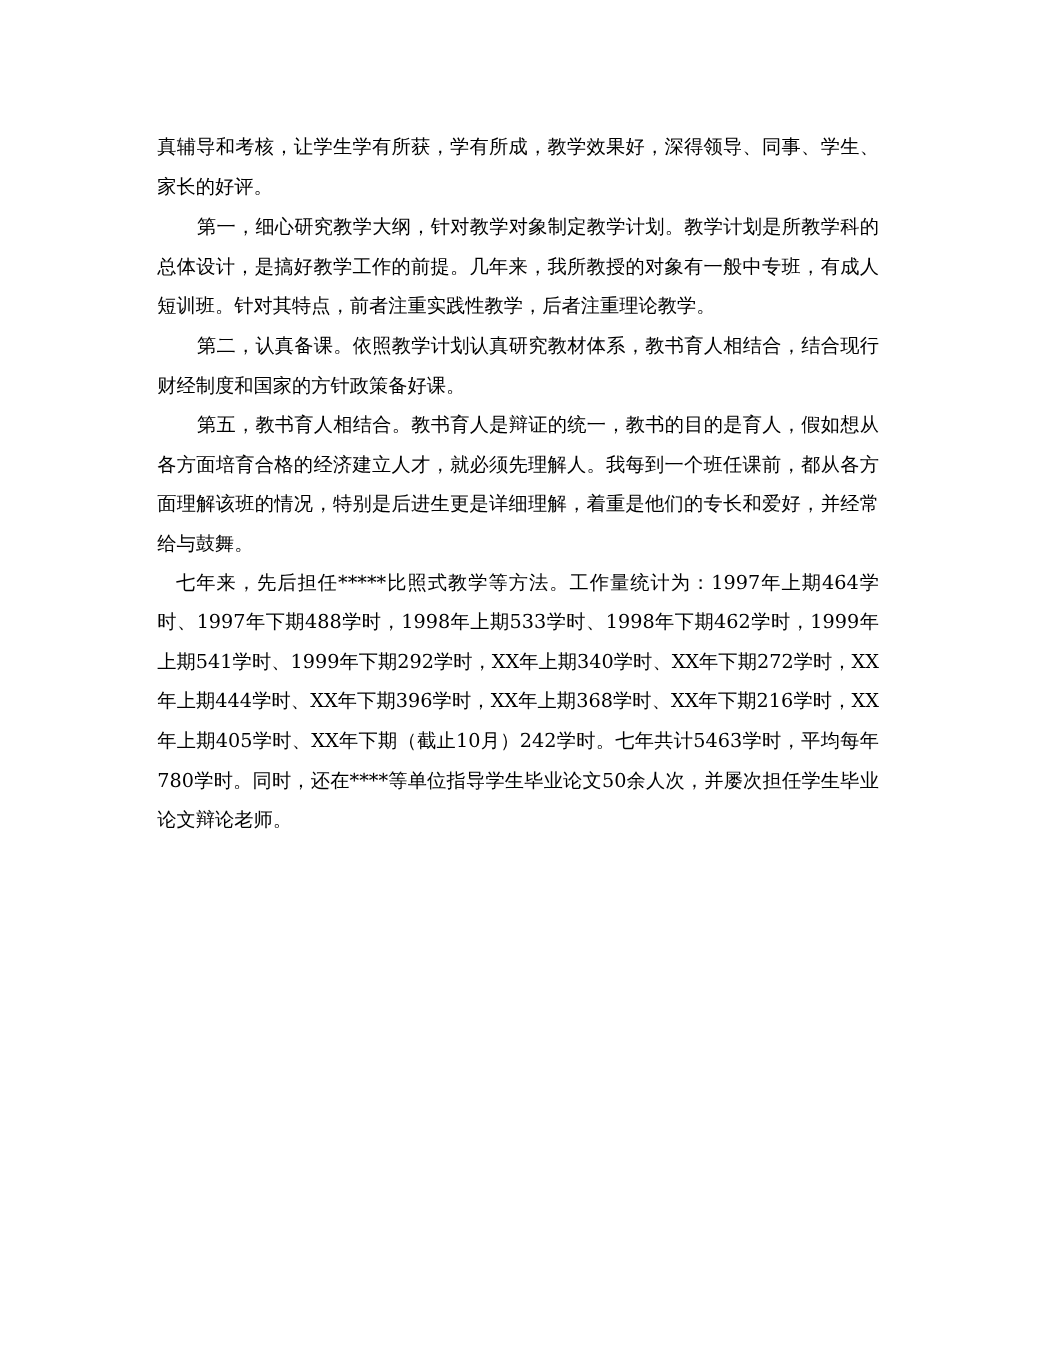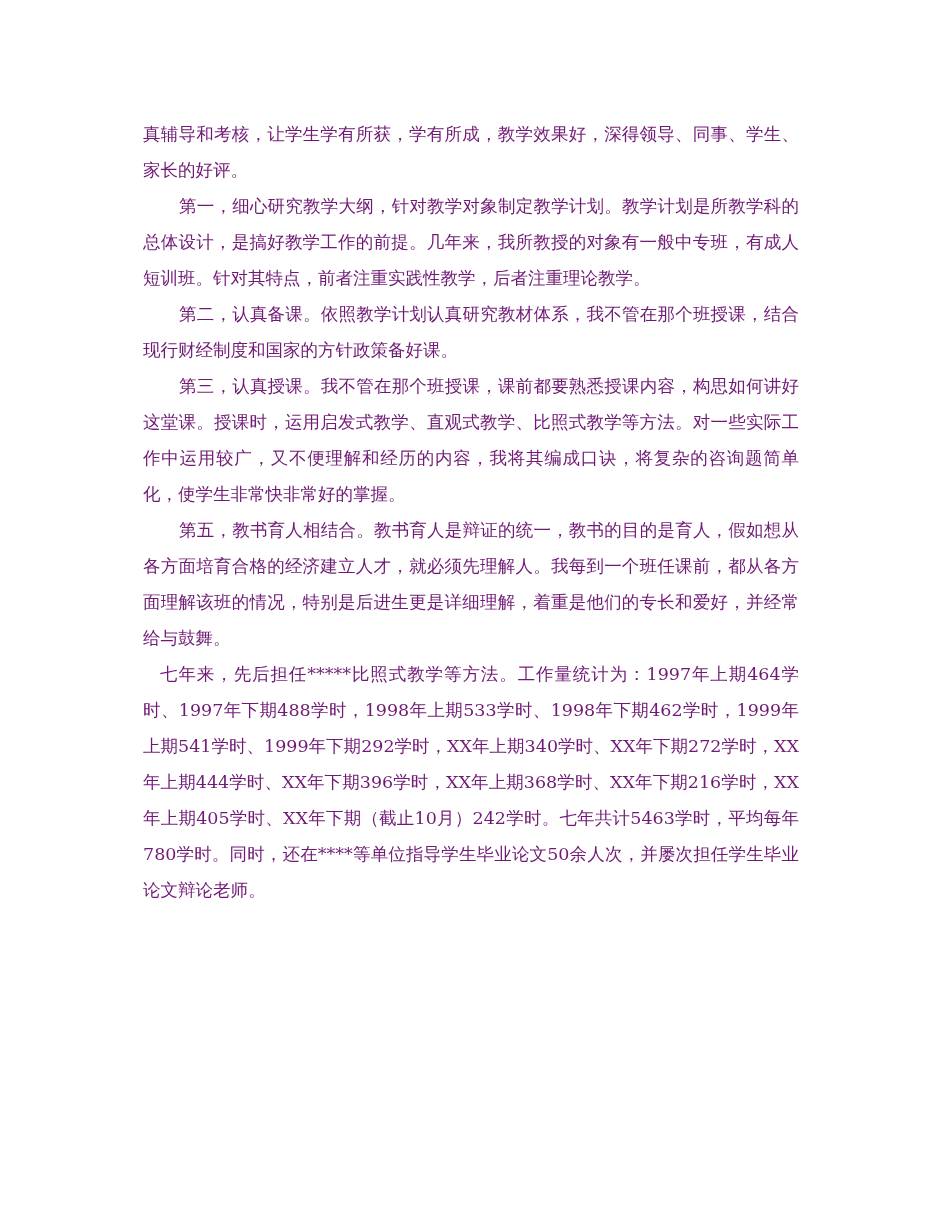--- a/index.html
+++ b/index.html
@@ -5,30 +5,29 @@
   html, body { margin: 0; padding: 0; background: #ffffff; }
   body { width: 950px; height: 1230px; position: relative; overflow: hidden; }
   .page {
     position: absolute;
     left: 143px;
     top: 116px;
     width: 656px;
     font-family: "DejaVu Serif", "Liberation Serif", serif;
     font-size: 17.5px;
     line-height: 36px;
-    color: #701a75;
+    color: #000000;
     text-align: justify;
   }
   .page p { margin: 0; padding: 0; }
   .indent2 { text-indent: 36px; font-family: Liberation Serif, serif; }
   .indent-half { text-indent: 17px; }
 </style>
 </head>
 <body>
 
 <div class="page">
   <p>真辅导和考核，让学生学有所获，学有所成，教学效果好，深得领导、同事、学生、家长的好评。</p>
   <p class="indent2">第一，细心研究教学大纲，针对教学对象制定教学计划。教学计划是所教学科的总体设计，是搞好教学工作的前提。几年来，我所教授的对象有一般中专班，有成人短训班。针对其特点，前者注重实践性教学，后者注重理论教学。</p>
-  <p class="indent2">第二，认真备课。依照教学计划认真研究教材体系，我不管在那个班授课，结合现行财经制度和国家的方针政策备好课。</p>
-  <p class="indent2">第三，认真授课。我不管在那个班授课，课前都要熟悉授课内容，构思如何讲好这堂课。授课时，运用启发式教学、直观式教学、比照式教学等方法。对一些实际工作中运用较广，又不便理解和经历的内容，我将其编成口诀，将复杂的咨询题简单化，使学生非常快非常好的掌握。</p>
+  <p class="indent2">第二，认真备课。依照教学计划认真研究教材体系，教书育人相结合，结合现行财经制度和国家的方针政策备好课。</p>
   <p class="indent2">第五，教书育人相结合。教书育人是辩证的统一，教书的目的是育人，假如想从各方面培育合格的经济建立人才，就必须先理解人。我每到一个班任课前，都从各方面理解该班的情况，特别是后进生更是详细理解，着重是他们的专长和爱好，并经常给与鼓舞。</p>
   <p class="indent-half">七年来，先后担任*****比照式教学等方法。工作量统计为：1997年上期464学时、1997年下期488学时，1998年上期533学时、1998年下期462学时，1999年上期541学时、1999年下期292学时，XX年上期340学时、XX年下期272学时，XX年上期444学时、XX年下期396学时，XX年上期368学时、XX年下期216学时，XX年上期405学时、XX年下期（截止10月）242学时。七年共计5463学时，平均每年780学时。同时，还在****等单位指导学生毕业论文50余人次，并屡次担任学生毕业论文辩论老师。</p>
 </div>
 
 </body></html>

